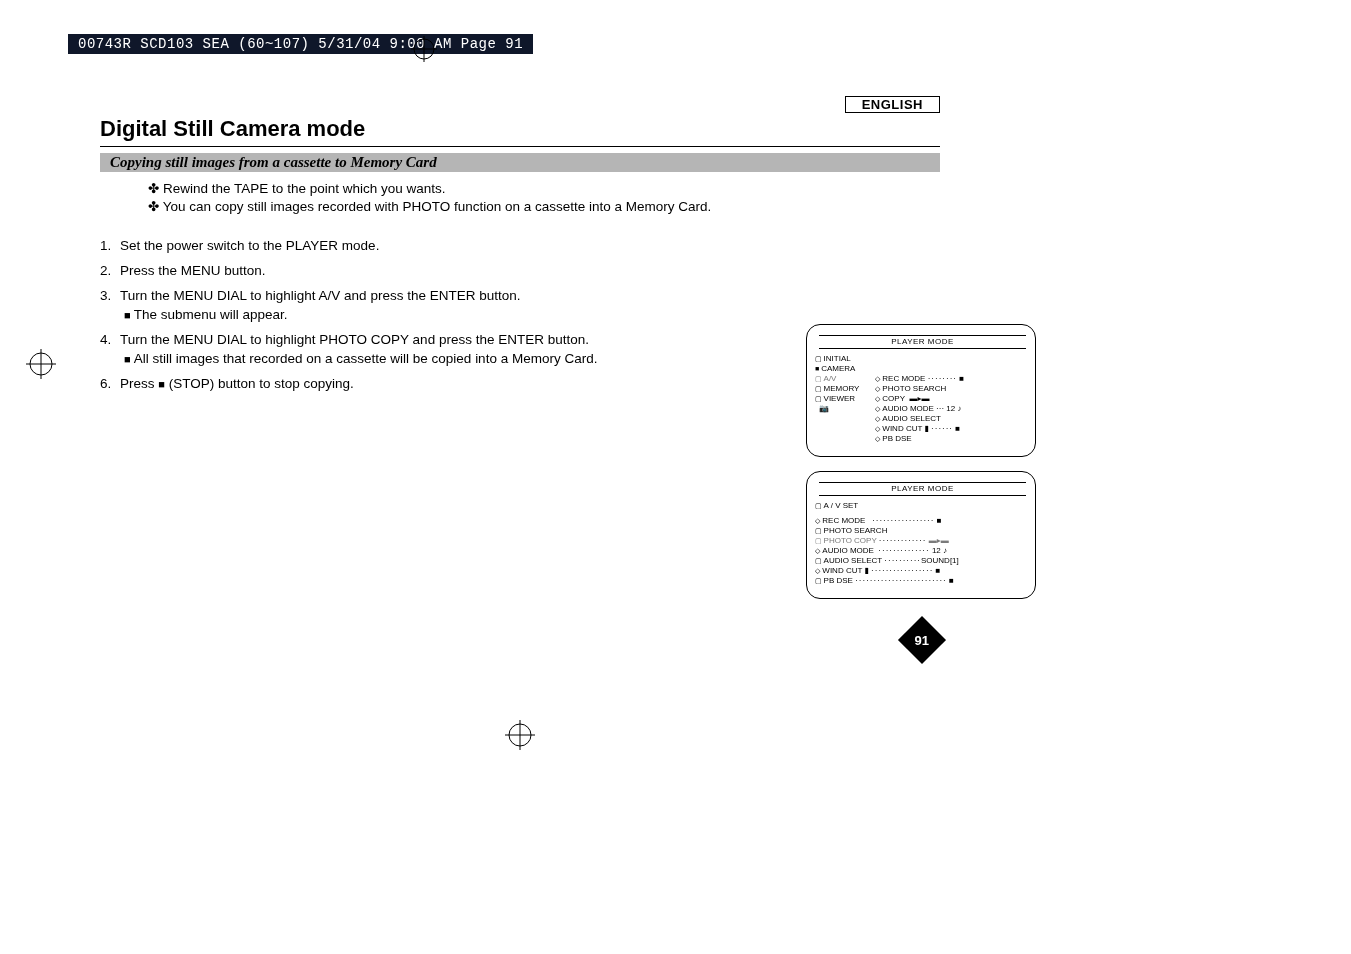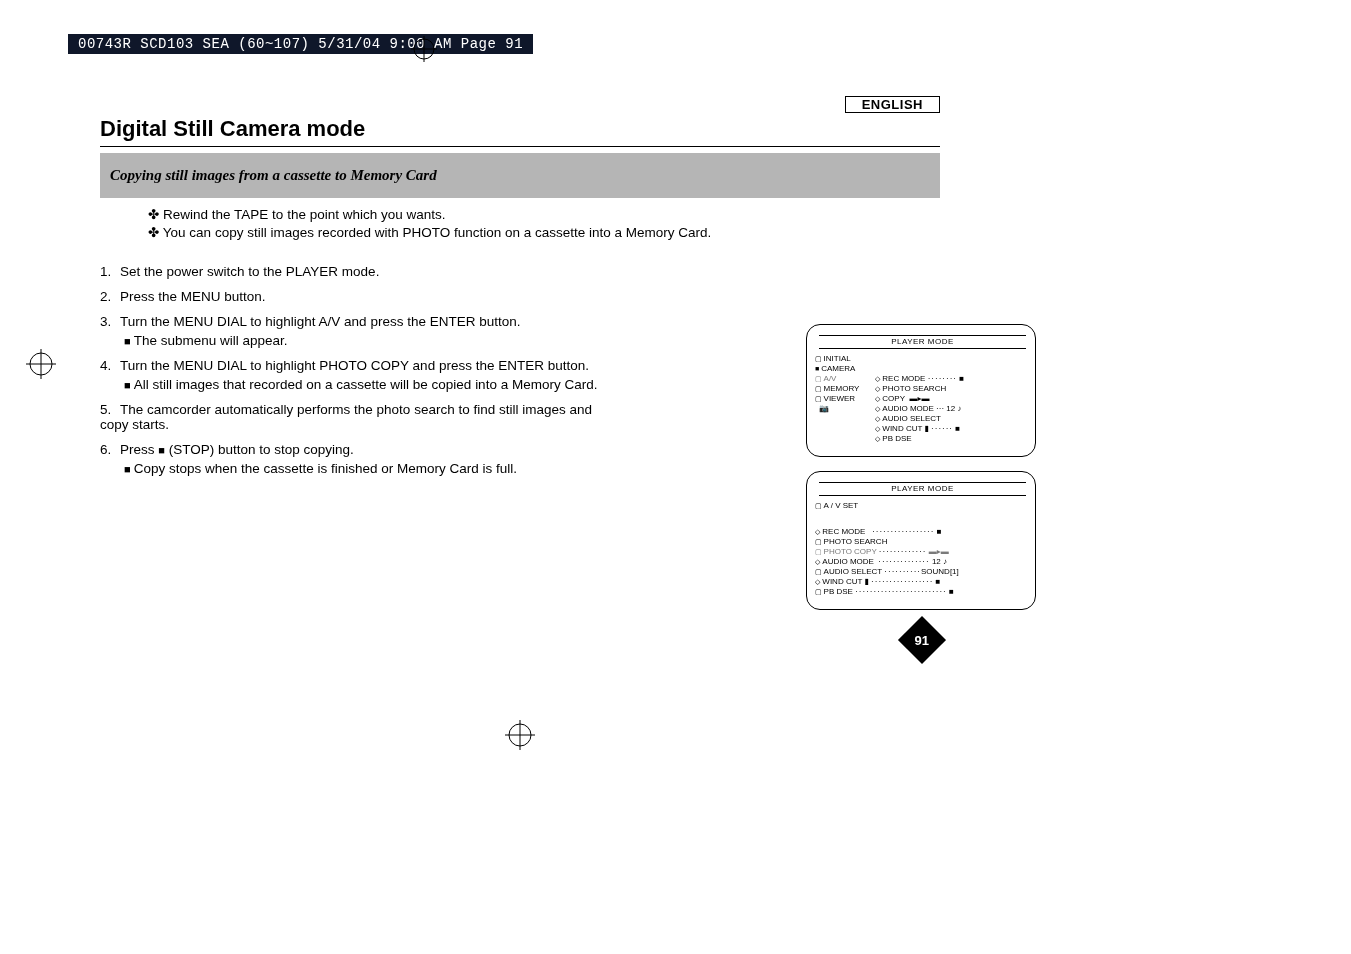--- a/index.html
+++ b/index.html
@@ -52,21 +52,21 @@
     font-weight: bold;
     margin-top: 20px;
   }
   .rule { border: none; border-top: 1.5px solid #000; margin: 4px 0 0 0; }
   .subtitle-bar {
     background: #b5b5b5;
     font-family: Georgia, 'Times New Roman', serif;
     font-style: italic;
     font-weight: bold;
     font-size: 15px;
-    padding: 14px 10px;
+    padding: 1px 10px;
     margin-top: 6px;
   }
   .intro { margin: 8px 0 0 8px; }
   .intro li { list-style: none; font-size: 13.5px; margin: 2px 0; }
   .intro li::before { content: "✤  "; }
   .steps { margin: 24px 0 0 0; padding: 0 340px 0 0; }
   .steps li { list-style: none; font-size: 13.5px; margin: 10px 0; }
   .step-num { display: inline-block; width: 20px; }
   .sub { margin: 4px 0 0 24px; }
   .sub::before { content: "■  "; font-size: 11px; }
@@ -177,25 +177,21 @@
     </li>
     <li>
       <span class="step-num">3.</span><span>Turn the MENU DIAL to highlight A/V and press the ENTER button.</span>
       <div class="sub">The submenu will appear.</div>
     </li>
     <li>
       <span class="step-num">4.</span><span>Turn the MENU DIAL to highlight PHOTO COPY and press the ENTER button.</span>
       <div class="sub">All still images that recorded on a cassette will be copied into a Memory Card.</div>
     </li>
     <li>
-      <span class="step-num">5.</span><span>The camcorder automatically performs the photo search to find still images and copy starts.</span>
-    </li>
-    <li>
       <span class="step-num">6.</span><span>Press  </span><span style="font-size:11px;">■</span><span> (STOP) button to stop copying.</span>
-      <div class="sub">Copy stops when the cassette is finished or Memory Card is full.</div>
     </li>
   </ol>
 
   <div class="lcd-stack">
 
     <div class="lcd">
       <div class="mode-header">PLAYER  MODE</div>
       <div class="lcd-row">
         <div class="lcd-left">
           <div class="lcd-item sq">INITIAL</div>
@@ -214,21 +210,21 @@
           <div class="lcd-item di"><span>AUDIO MODE</span> ··· <span>12</span> ♪</div>
           <div class="lcd-item di">AUDIO SELECT</div>
           <div class="lcd-item di"><span>WIND CUT</span> ▮ <span class="dots">······</span> ■</div>
           <div class="lcd-item di">PB DSE</div>
         </div>
       </div>
     </div>
 
     <div class="lcd">
       <div class="mode-header">PLAYER  MODE</div>
-      <div class="lcd-item sq" style="margin-bottom:16px;">A / V  SET</div>
+      <div class="lcd-item sq" style="margin-bottom:5px;">A / V  SET</div>
       <div class="lcd-item di"><span>REC MODE</span>&nbsp;&nbsp;&nbsp;<span class="dots">·················</span> ■</div>
       <div class="lcd-item sq">PHOTO SEARCH</div>
       <div class="lcd-item sq hl"><span>PHOTO COPY</span> <span class="dots">·············</span> ▬▸▬</div>
       <div class="lcd-item di"><span>AUDIO MODE</span>&nbsp;&nbsp;<span class="dots">··············</span>  <span>12</span> ♪</div>
       <div class="lcd-item sq"><span>AUDIO SELECT</span> <span class="dots">··········</span><span>SOUND[1]</span></div>
       <div class="lcd-item di"><span>WIND CUT</span> ▮ <span class="dots">·················</span> ■</div>
       <div class="lcd-item sq"><span>PB DSE</span> <span class="dots">·························</span> ■</div>
     </div>
 
   </div>

